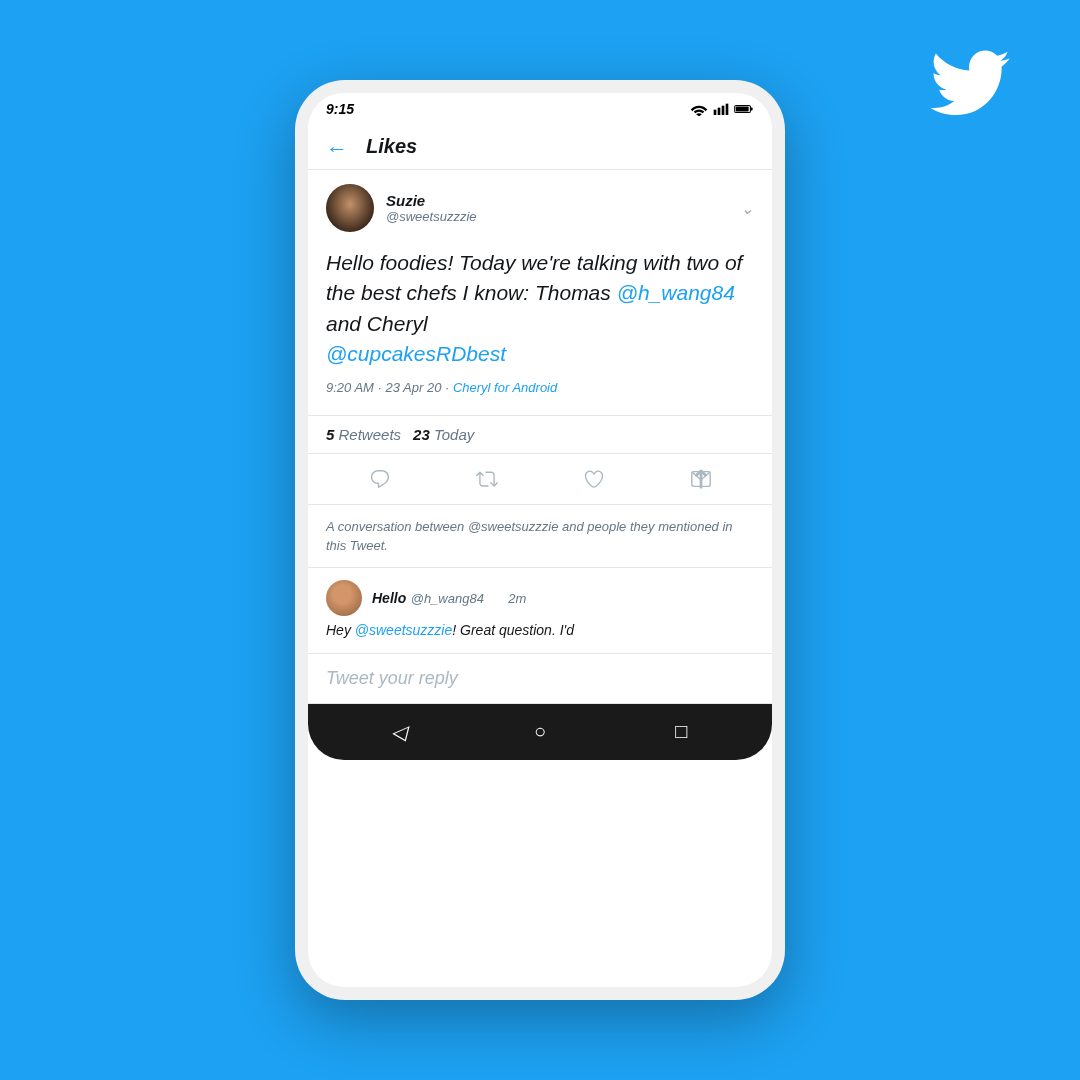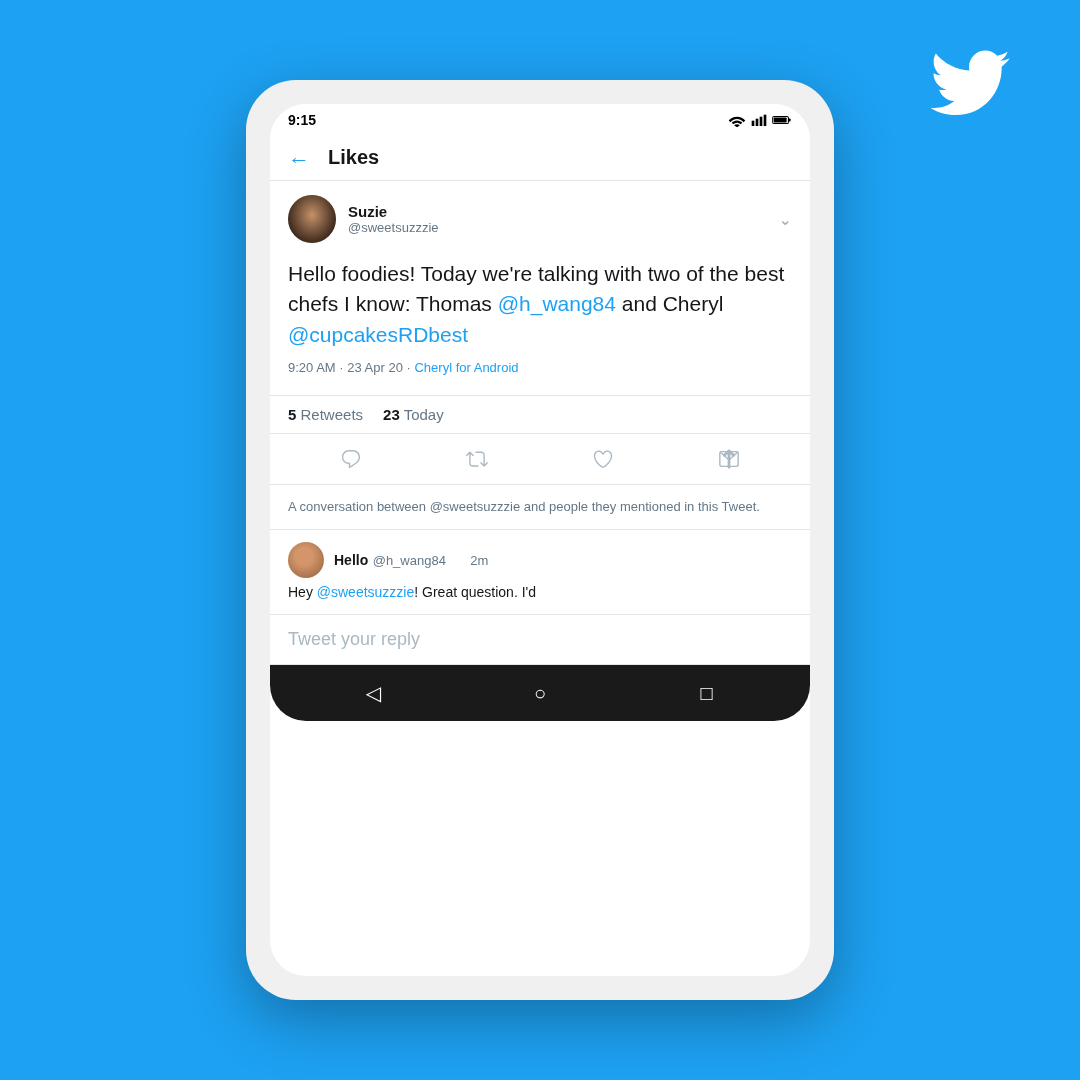--- a/index.html
+++ b/index.html
@@ -17,28 +17,29 @@
 
     .twitter-bird {
       position: absolute;
       top: 50px;
       right: 70px;
       width: 80px;
       height: 66px;
     }
 
     .phone {
-      width: 588px;
+      width: 490px;
       height: 920px;
       background: #f0f0f0;
       border-radius: 50px;
-      padding: 24px;
+      padding: 13px;
       box-shadow: 0 20px 60px rgba(0,0,0,0.3);
       display: flex;
       flex-direction: column;
+      font-style: italic;
     }
 
     .phone-screen {
       flex: 1;
       background: #fff;
       border-radius: 36px;
       overflow: hidden;
       display: flex;
       flex-direction: column;
     }
@@ -162,21 +163,21 @@
 
     .tweet-meta .source-link {
       color: #1DA1F2;
     }
 
     
     .tweet-counts {
       padding: 10px 18px;
       border-bottom: 1px solid #e1e8ed;
       display: flex;
-      gap: 20px;
+      gap: 12px;
       flex-shrink: 0;
     }
 
     .count-item {
       font-size: 15px;
       color: #657786;
     }
 
     .count-item strong {
       color: #14171a;

